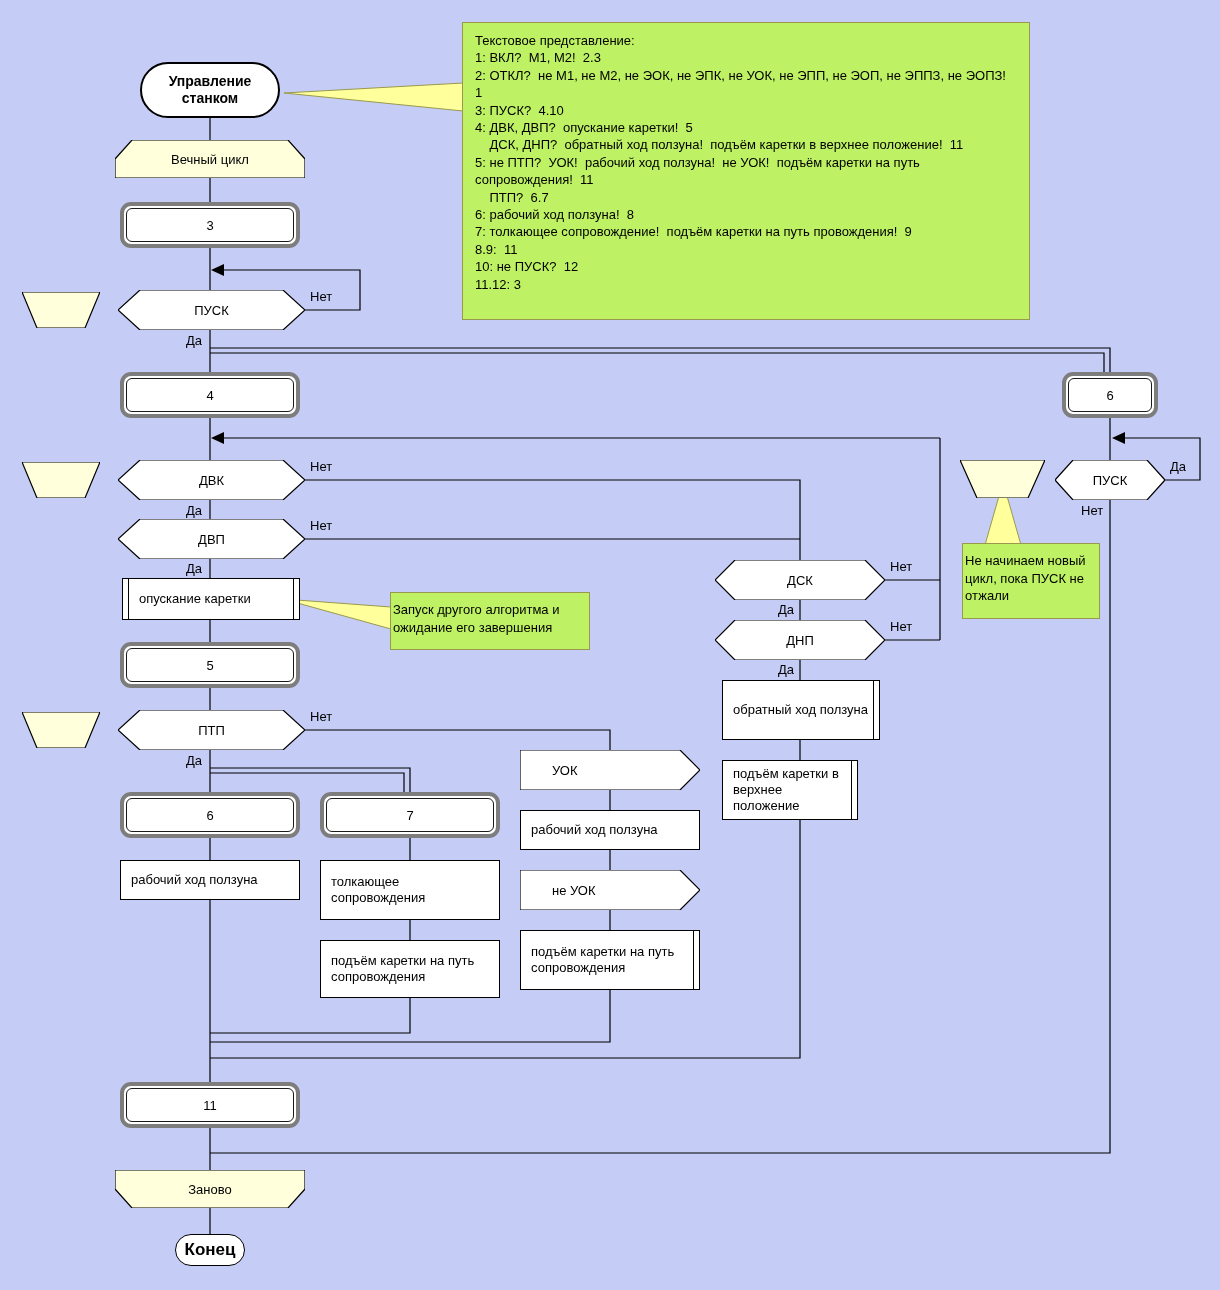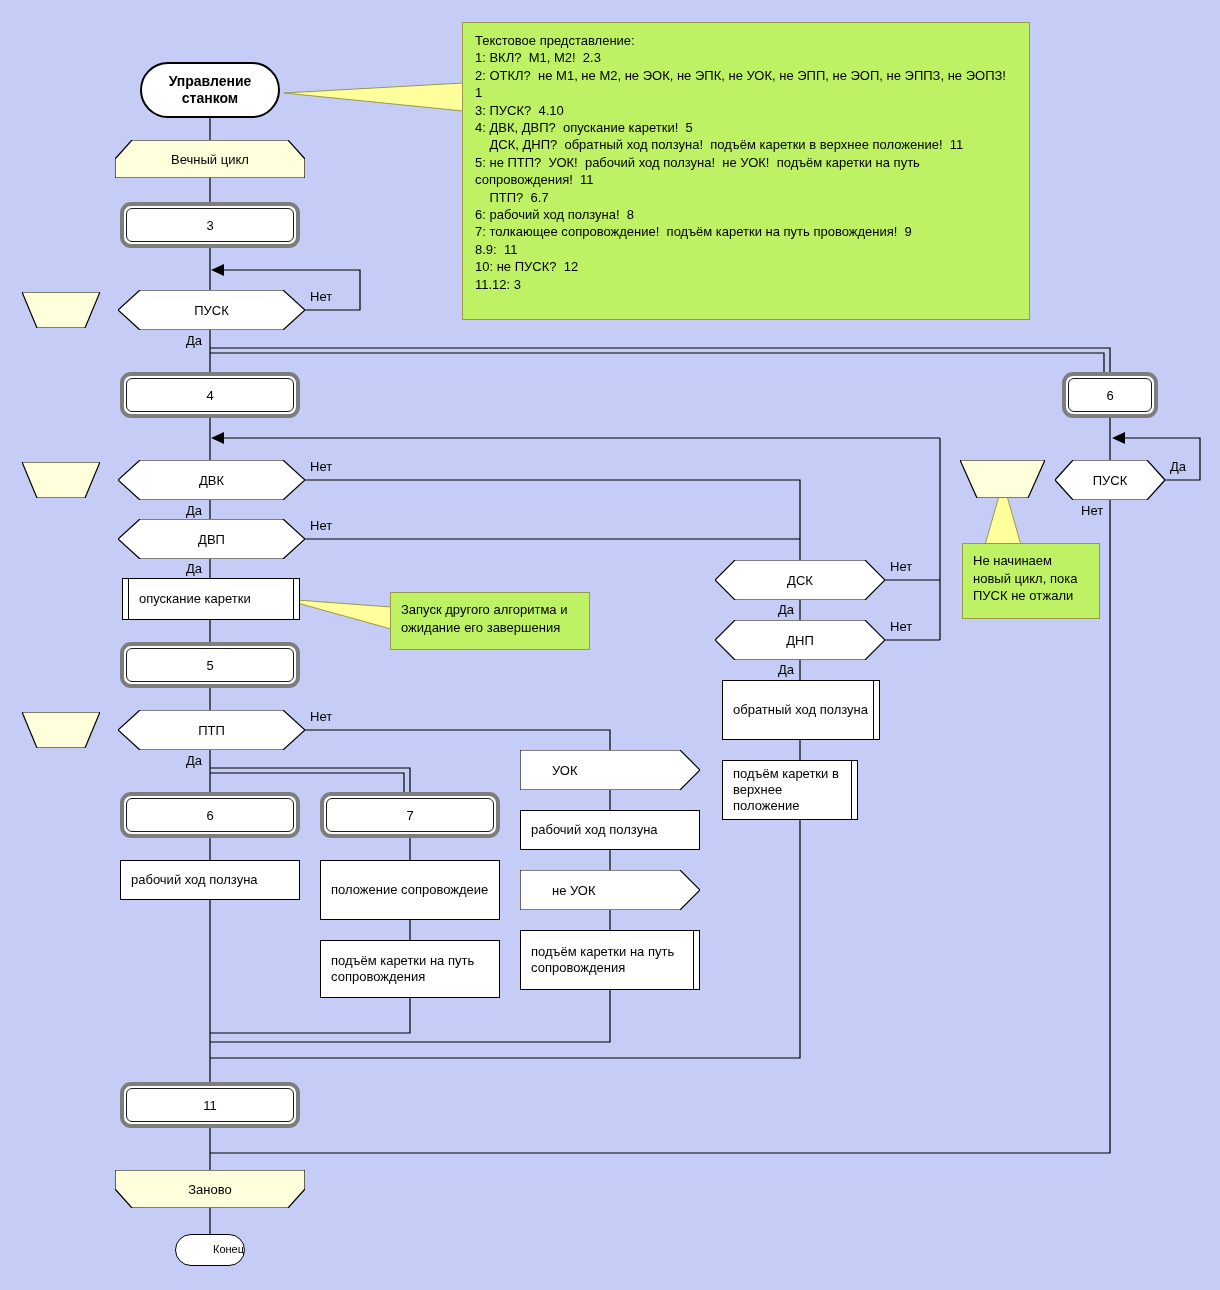--- a/index.html
+++ b/index.html
@@ -22,25 +22,25 @@
               display:flex;align-items:center;justify-content:center;font-size:13px;}
   .action{position:absolute;background:#fff;border:1px solid #000;box-sizing:border-box;
           display:flex;align-items:center;padding:0 10px;font-size:13px;line-height:1.25;}
   .action.dbl-lr{padding:0 16px;}
   .action.dbl-lr::before{content:"";position:absolute;top:-1px;bottom:-1px;left:5px;border-left:1px solid #000;}
   .action.dbl-lr::after{content:"";position:absolute;top:-1px;bottom:-1px;right:5px;border-left:1px solid #000;}
   .action.dbl-r::after{content:"";position:absolute;top:-1px;bottom:-1px;right:5px;border-left:1px solid #000;}
   .stadium{position:absolute;background:#fff;border:2px solid #000;border-radius:30px;display:flex;
            align-items:center;justify-content:center;text-align:center;font-weight:bold;font-size:14px;
            line-height:1.25;box-sizing:border-box;}
-  .stadium.small{font-weight:normal;font-size:11px;border-width:1.5px;justify-content:flex-end;}
+  .stadium.small{font-weight:bold;font-size:17px;border-width:1.5px;}
   .note{position:absolute;background:#bef264;border:1px solid #99994d;box-sizing:border-box;font-size:13px;}
   .note-lines{padding:9px 12px;}
   .note-line{white-space:pre-wrap;line-height:1.34;}
-  .note-body{padding:8px 10px;line-height:1.35;}
+  .note-body{padding:8px 2px;line-height:1.35;}
   .flow-label{position:absolute;font-size:13px;}
 </style>
 </head>
 <body>
 
 <div class="canvas">
 
   <svg class="wires" width="1220" height="1290" viewBox="0 0 1220 1290">
 
     <polygon class="beak" points="284,93 463,83 463,111"></polygon>
@@ -230,21 +230,21 @@
   <div class="flow-label" style="left:1170px;top:459px;">Да</div>
   <div class="flow-label" style="left:1081px;top:503px;">Нет</div>
 
   <div class="action dbl-lr" style="left:122px;top:578px;width:178px;height:42px;">
     <span>опускание каретки</span>
   </div>
   <div class="action" style="left:120px;top:860px;width:180px;height:40px;">
     <span>рабочий ход ползуна</span>
   </div>
   <div class="action" style="left:320px;top:860px;width:180px;height:60px;">
-    <span>положение сопровождеие</span>
+    <span>толкающее сопровождения</span>
   </div>
   <div class="action" style="left:320px;top:940px;width:180px;height:58px;">
     <span>подъём каретки на путь сопровождения</span>
   </div>
 
   <div class="node" style="left:520px;top:750px;width:180px;height:40px;">
     <svg class="shape-svg" viewBox="0 0 180 40" preserveAspectRatio="none">
       <polygon points="0,0 160,0 180,20 160,40 0,40"></polygon>
       </svg>
     <span class="shape-label left">УОК</span>

